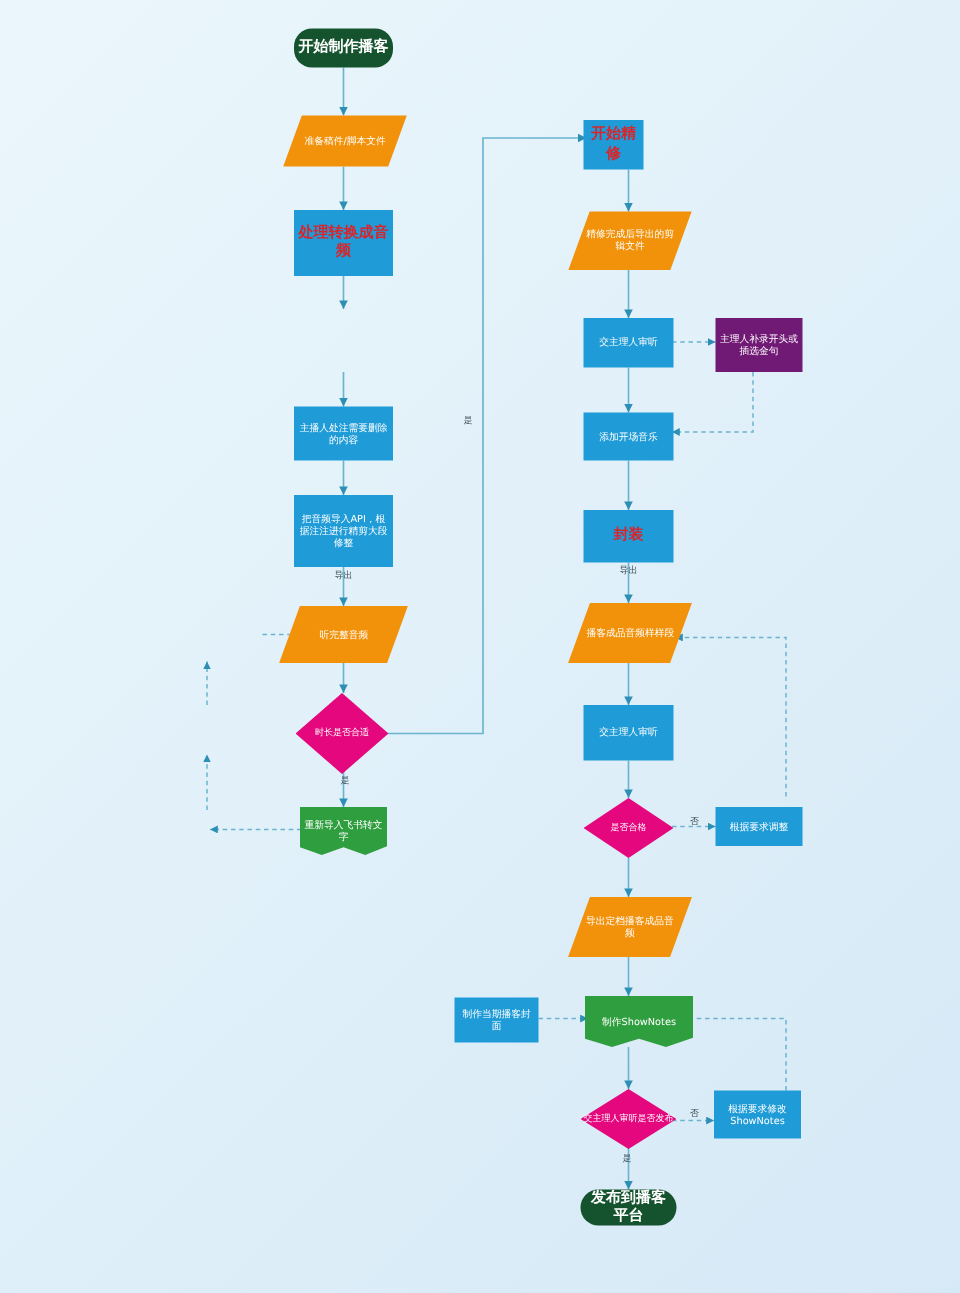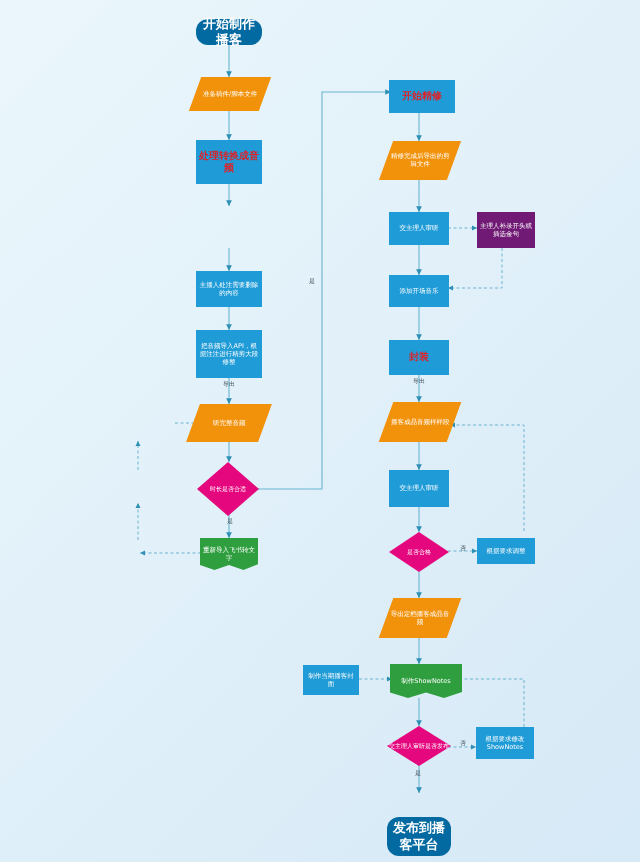--- a/index.html
+++ b/index.html
@@ -10,21 +10,21 @@
     overflow:hidden;
   }
   #canvas{ position:relative; width:640px; height:862px; }
   svg.edges{ position:absolute; left:0; top:0; width:640px; height:862px; pointer-events:none; }
 
   .node{ position:absolute; display:flex; align-items:center; justify-content:center;
          text-align:center; line-height:1.25; color:#fff; }
   .node span{ display:block; padding:0 3px; }
 
   
-  .term{ background:#0369a1; border-radius:12px; font-size:13px; font-weight:bold; }
+  .term{ background:#14532d; border-radius:12px; font-size:10px; font-weight:bold; }
   
   .proc{ background:#1f9bd7; font-size:6.5px; }
   .proc.big{ font-size:10px; font-weight:bold; color:#d8252c; }
   
   .io{ background:#f2920b; font-size:6.5px; transform:skewX(-20deg); }
   .io > span{ transform:skewX(20deg); }
   
   .note{ background:#701a75; font-size:6.5px; }
   
   .doc{ background:#2f9e3f; font-size:6.5px;
@@ -136,21 +136,21 @@
   </div>
 
   <div class="node doc" style="left:200px;top:538px;width:58px;height:32px;">
     <span>重新导入飞书转文字</span>
   </div>
 
   <div class="elabel vert" style="left:308px;top:278px;">
     <span>是</span>
   </div>
 
-  <div class="node proc big" style="left:389px;top:80px;width:66px;height:33px;">
+  <div class="node proc big" style="left:389px;top:80px;width:40px;height:33px;">
     <span>开始精修</span>
   </div>
 
   <div class="node io" style="left:386px;top:141px;width:68px;height:39px;">
     <span>精修完成后导出的剪辑文件</span>
   </div>
 
   <div class="node proc" style="left:389px;top:212px;width:60px;height:33px;">
     <span>交主理人审听</span>
   </div>
@@ -214,17 +214,17 @@
   </div>
 
   <div class="node proc" style="left:476px;top:727px;width:58px;height:32px;">
     <span>根据要求修改ShowNotes</span>
   </div>
 
   <div class="elabel" style="left:404px;top:770px;width:28px;">
     <span>是</span>
   </div>
 
-  <div class="node term" style="left:387px;top:793px;width:64px;height:39px;margin-top:24px;">
+  <div class="node term" style="left:387px;top:793px;width:64px;height:24px;">
     <span>发布到播客平台</span>
   </div>
 
 </div>
 
 </body></html>

